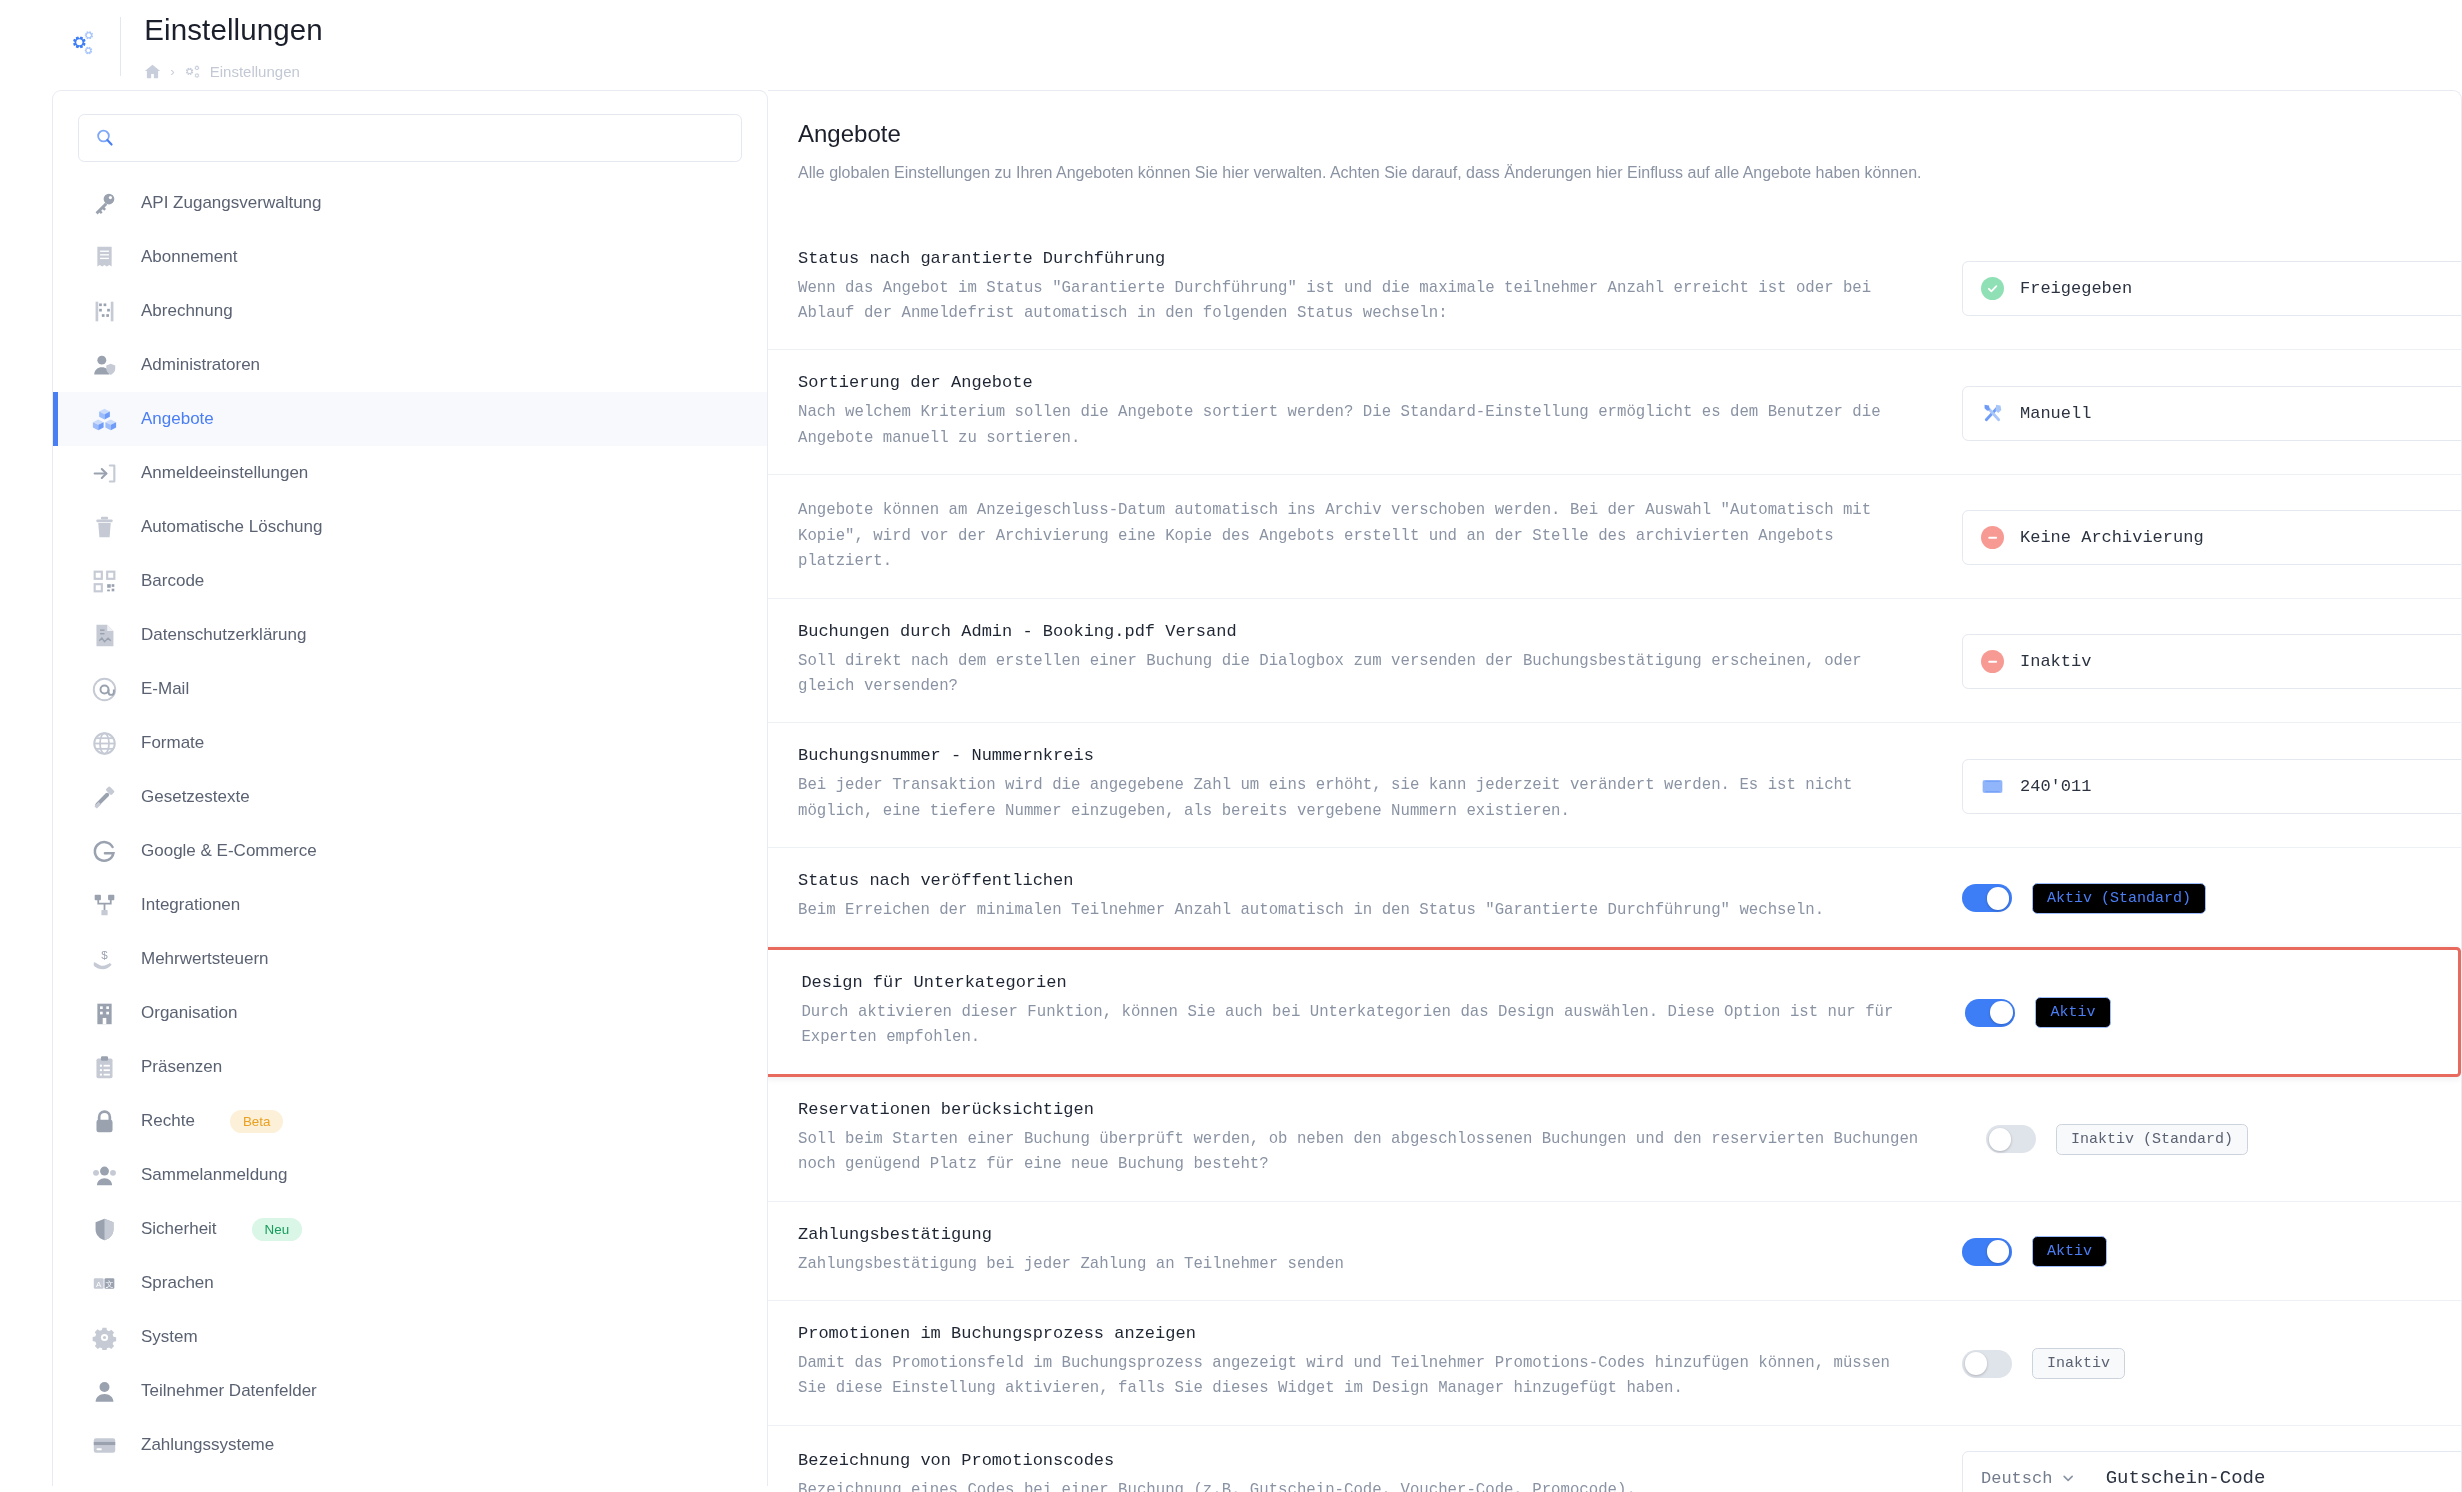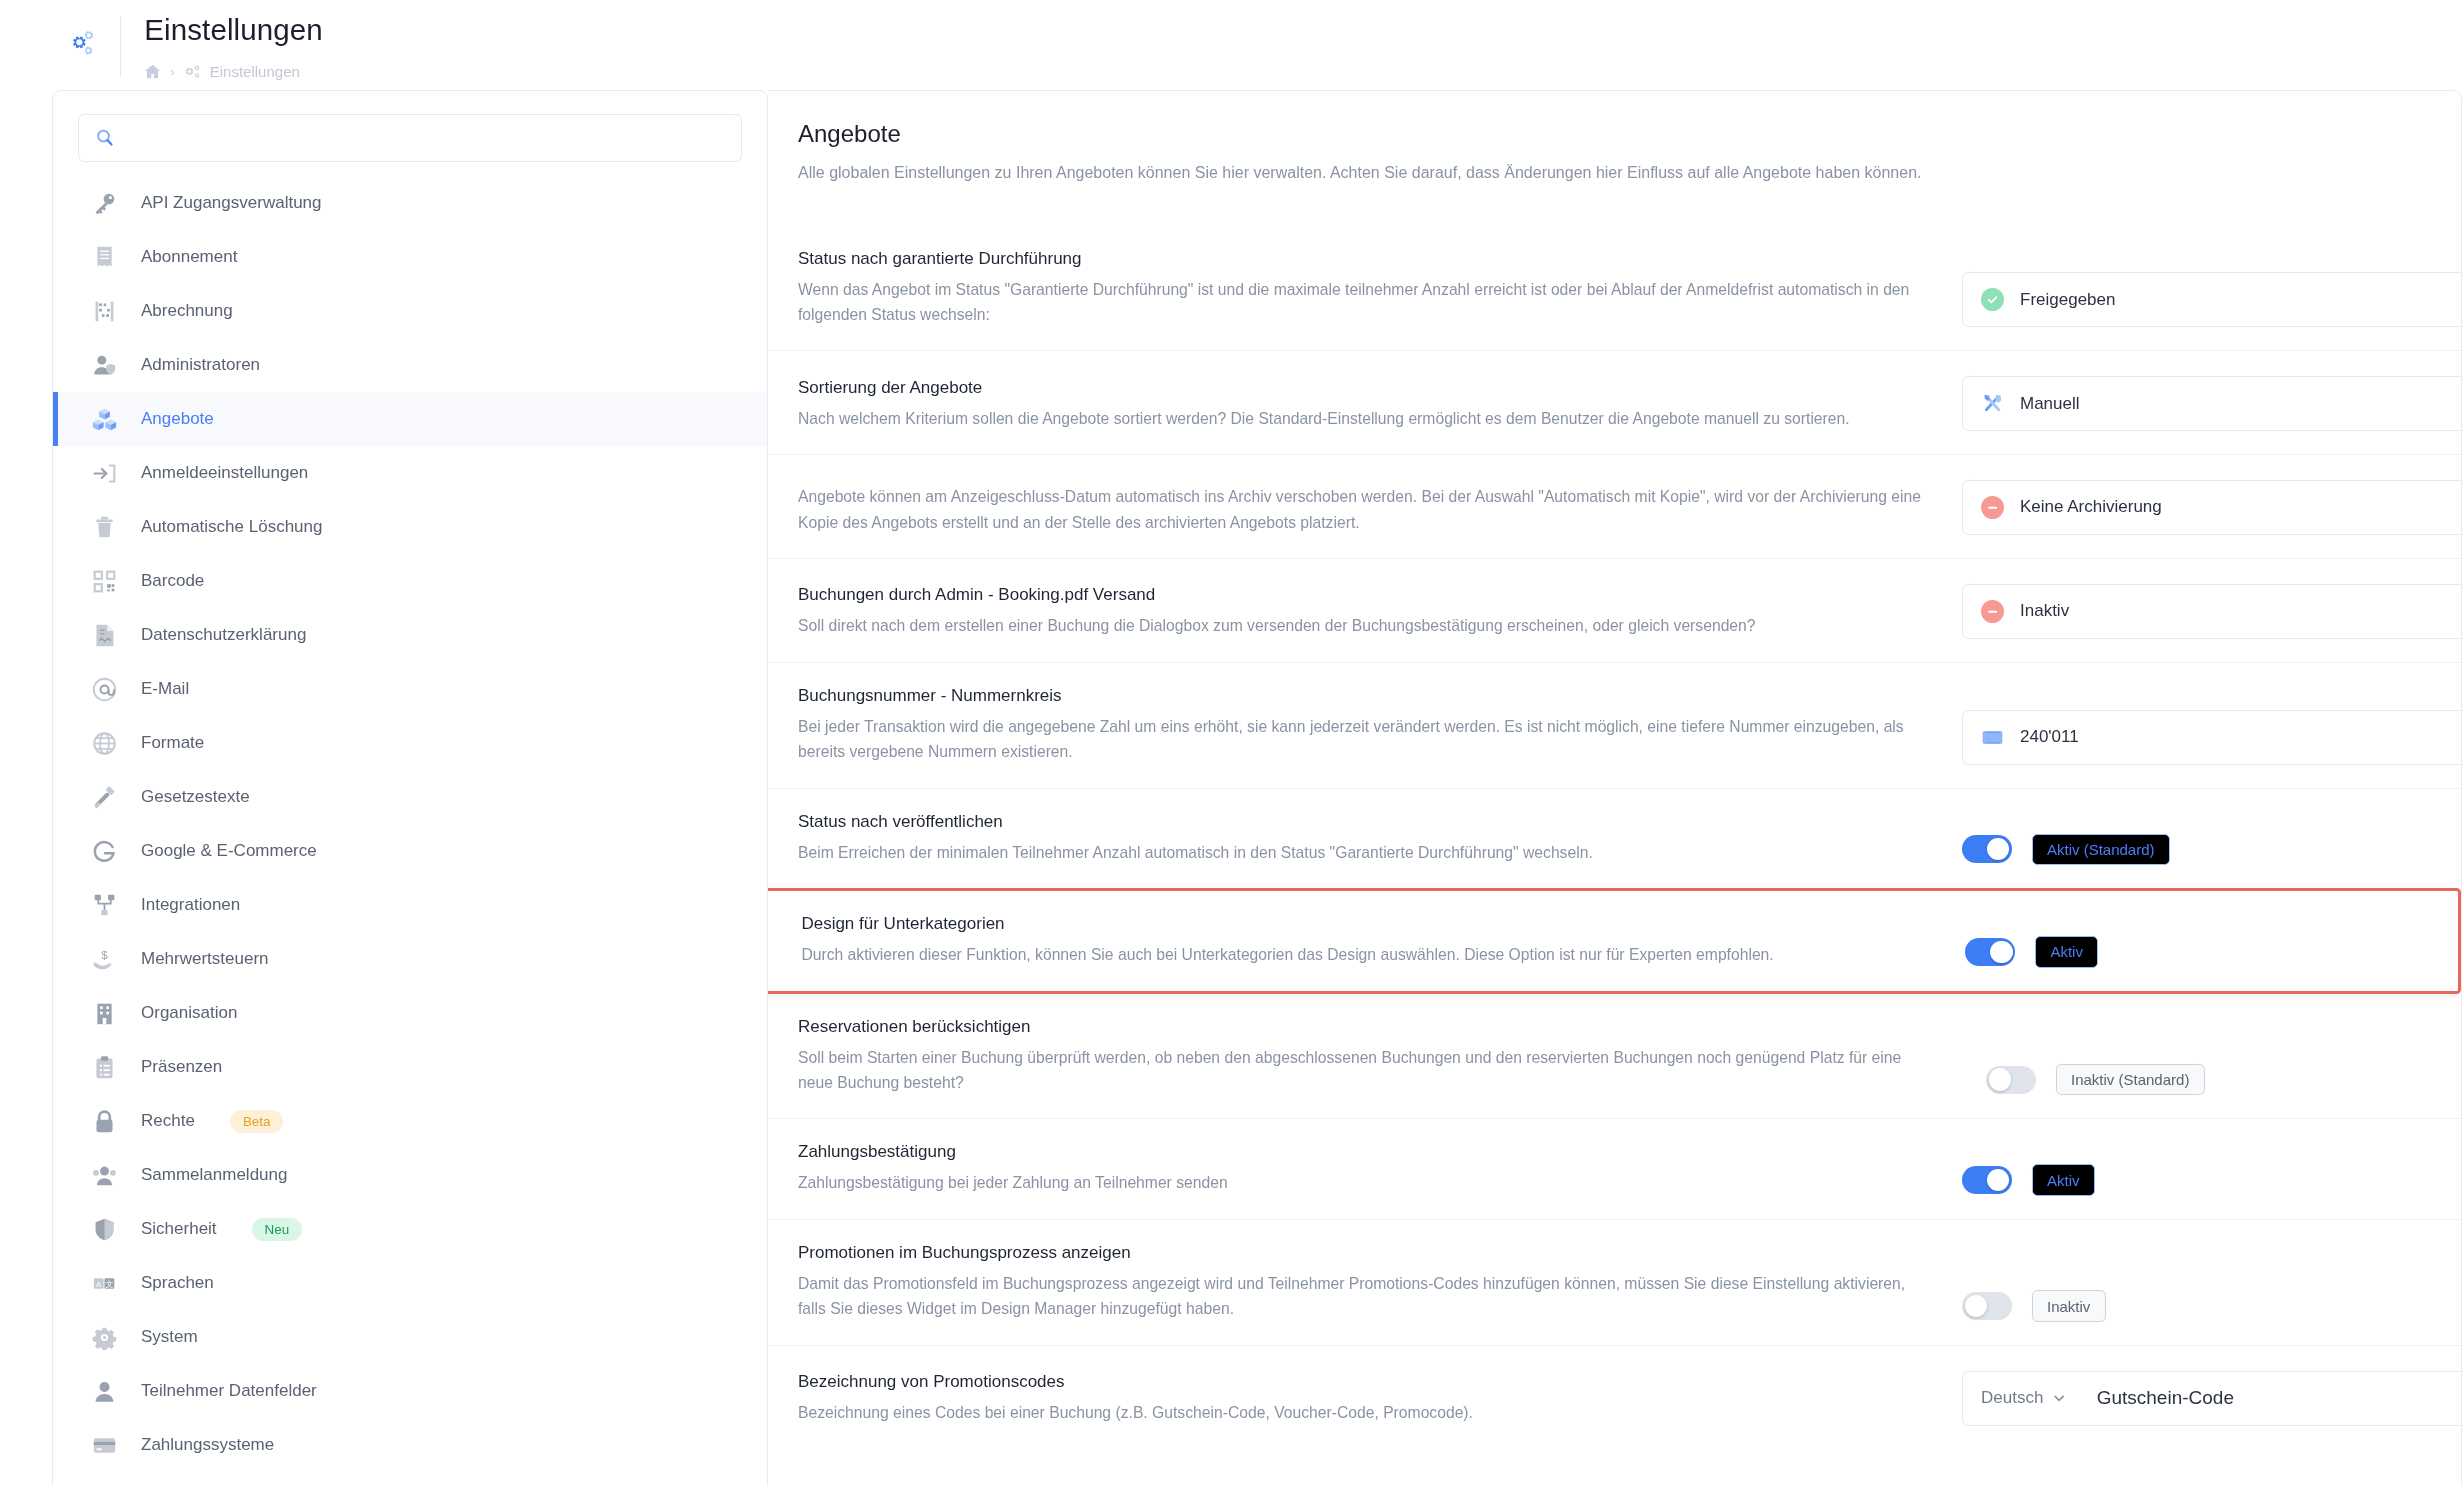--- a/index.html
+++ b/index.html
@@ -83,24 +83,25 @@
     padding: 29px 0 0 0;
     background: #fff;
     overflow: hidden;
   }
   .main-head { padding: 0 36px 0 30px; }
   .main-title { font-size: 24px; color: #1b1f2b; margin-bottom: 12.5px; font-weight: 400; }
   .main-sub { font-size: 16px; color: #8a93a3; line-height: 1.5; }
 
   .settings { margin-top: 41px; }
   .setting-row {
-    display: flex; align-items: flex-end;
+    display: flex; align-items: center;
     border-top: 0.9px solid #edf0f5;
     padding: 23px 0 23px 30px;
     position: relative;
+    font-family: Liberation Mono, monospace;
   }
   .setting-row:first-child { border-top: none; }
   .setting-text { flex: 0 0 1164px; width: 1164px; padding-right: 36px; }
   .setting-name { font-size: 17px; color: #1f2633; margin-bottom: 8px; font-weight: 400; }
   .setting-desc { font-size: 15.7px; color: #8a93a3; line-height: 1.62; }
   .setting-ctrl { flex: 1 1 auto; display: flex; align-items: flex-start; padding-top: 1.8px; }
 
   
   .setting-row.highlight {
     border: 3.6px solid #e8695e;

